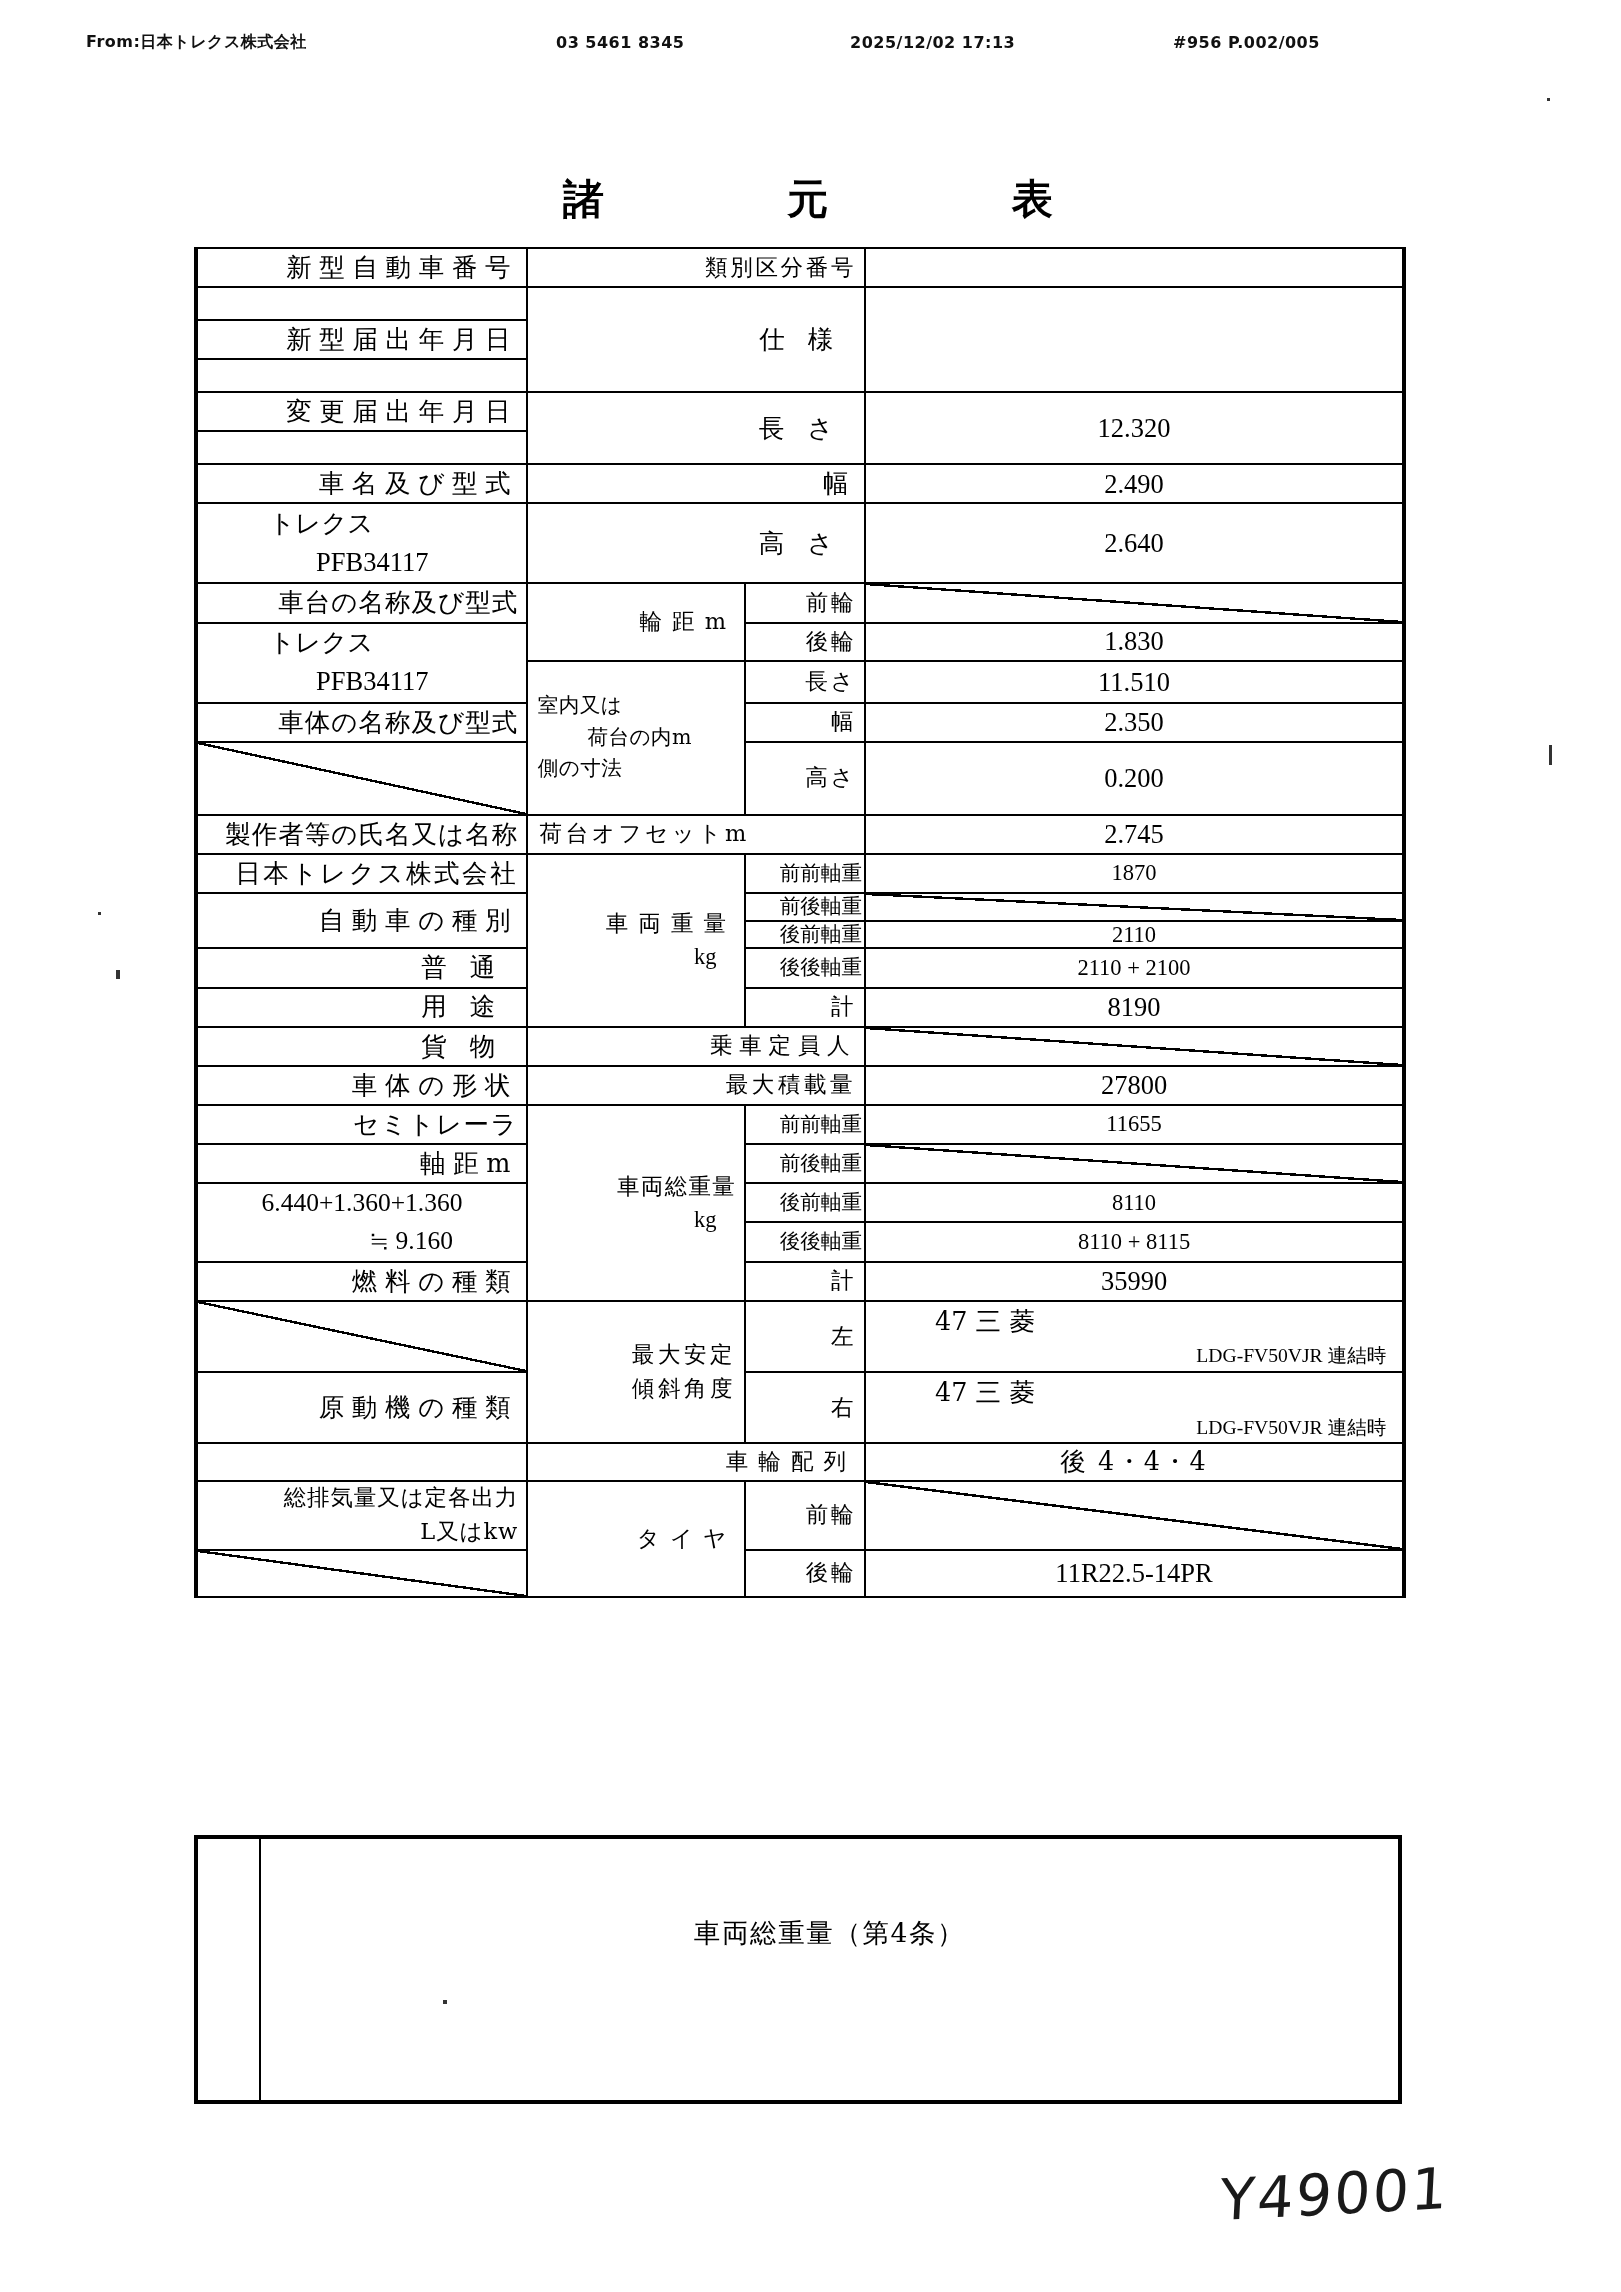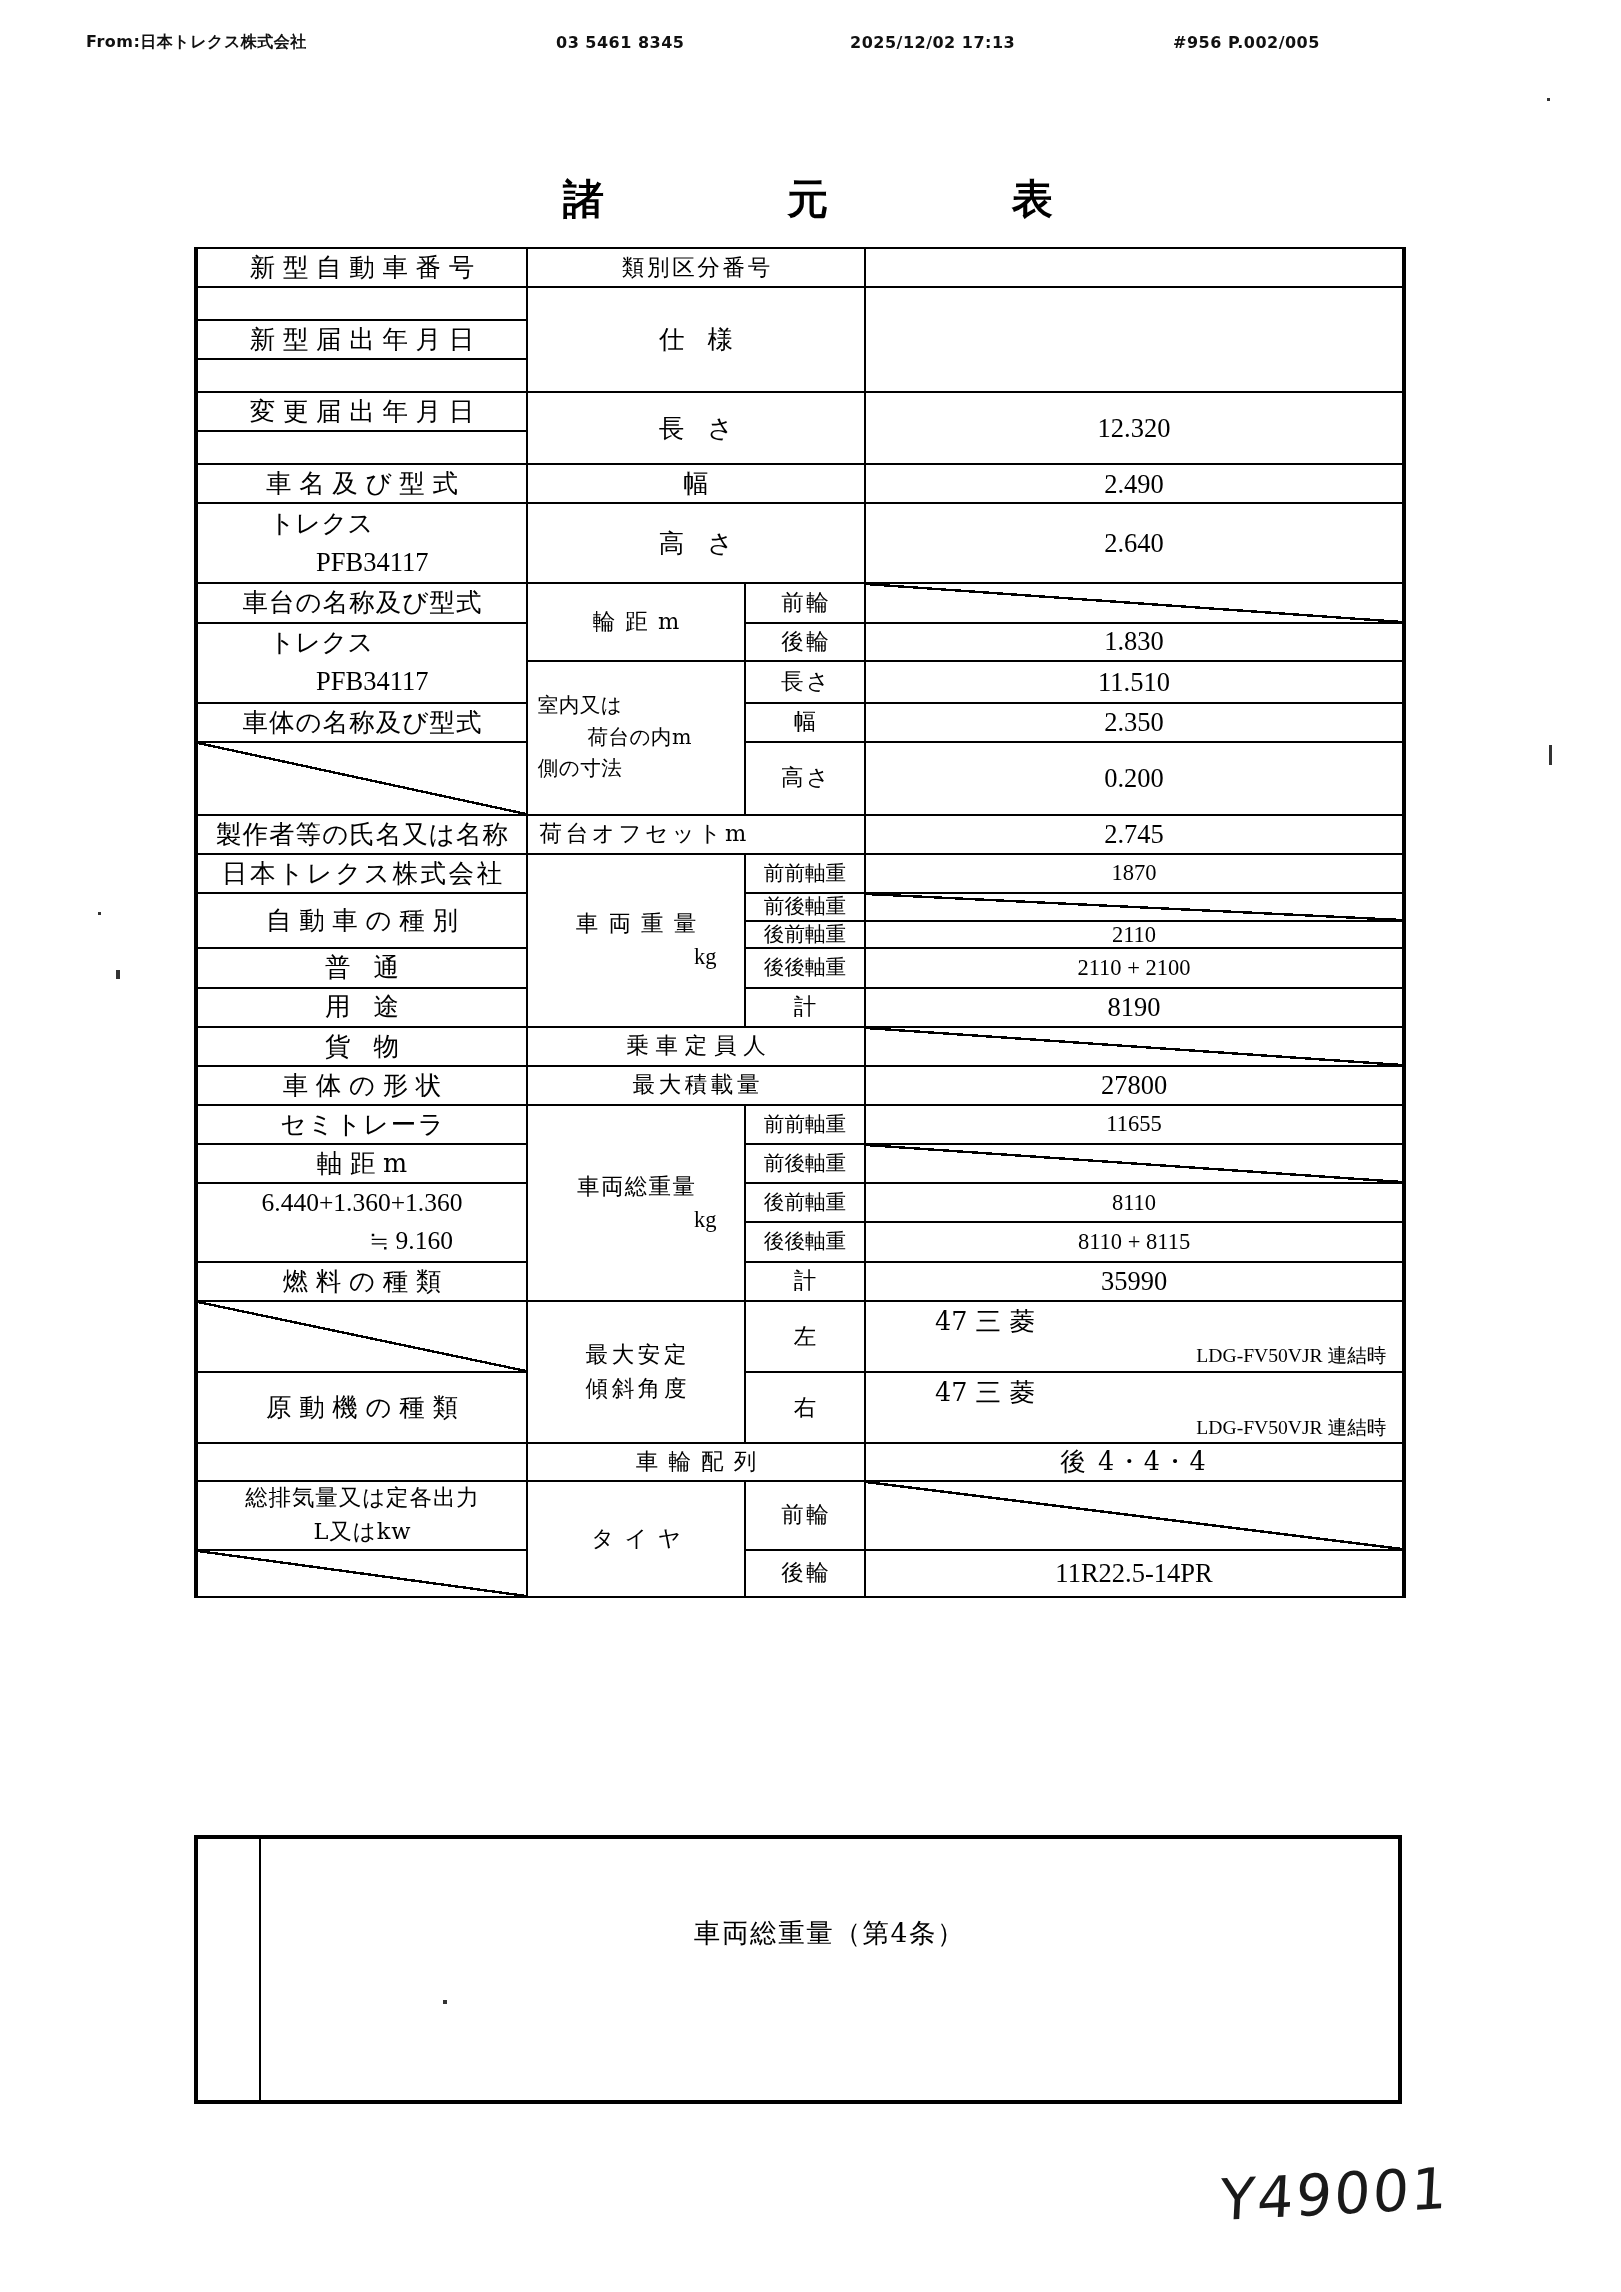--- a/index.html
+++ b/index.html
@@ -77,20 +77,21 @@
   
   .lbl {
     display: block;
     font-size: 25.5px;
     letter-spacing: 0.30em;
     text-indent: 0.30em;
     padding: 3.9px 7.8px;
     white-space: nowrap;
     font-family: "DejaVu Serif", serif;
     font-weight: 500;
+    text-align: right;
   }
   .lbl-sm { font-size: 22.5px; letter-spacing: 0.12em; text-indent: .12em;}
   .lbl-xs { font-size: 20.6px; letter-spacing: 0.02em; text-indent: 0;}
   .lbl-tight { letter-spacing: 0.04em; text-indent: .04em; }
 
   .val {
     display: block;
     font-size: 26.5px;
     padding: 2.9px 5.9px;
     font-family: "Liberation Serif", serif;

